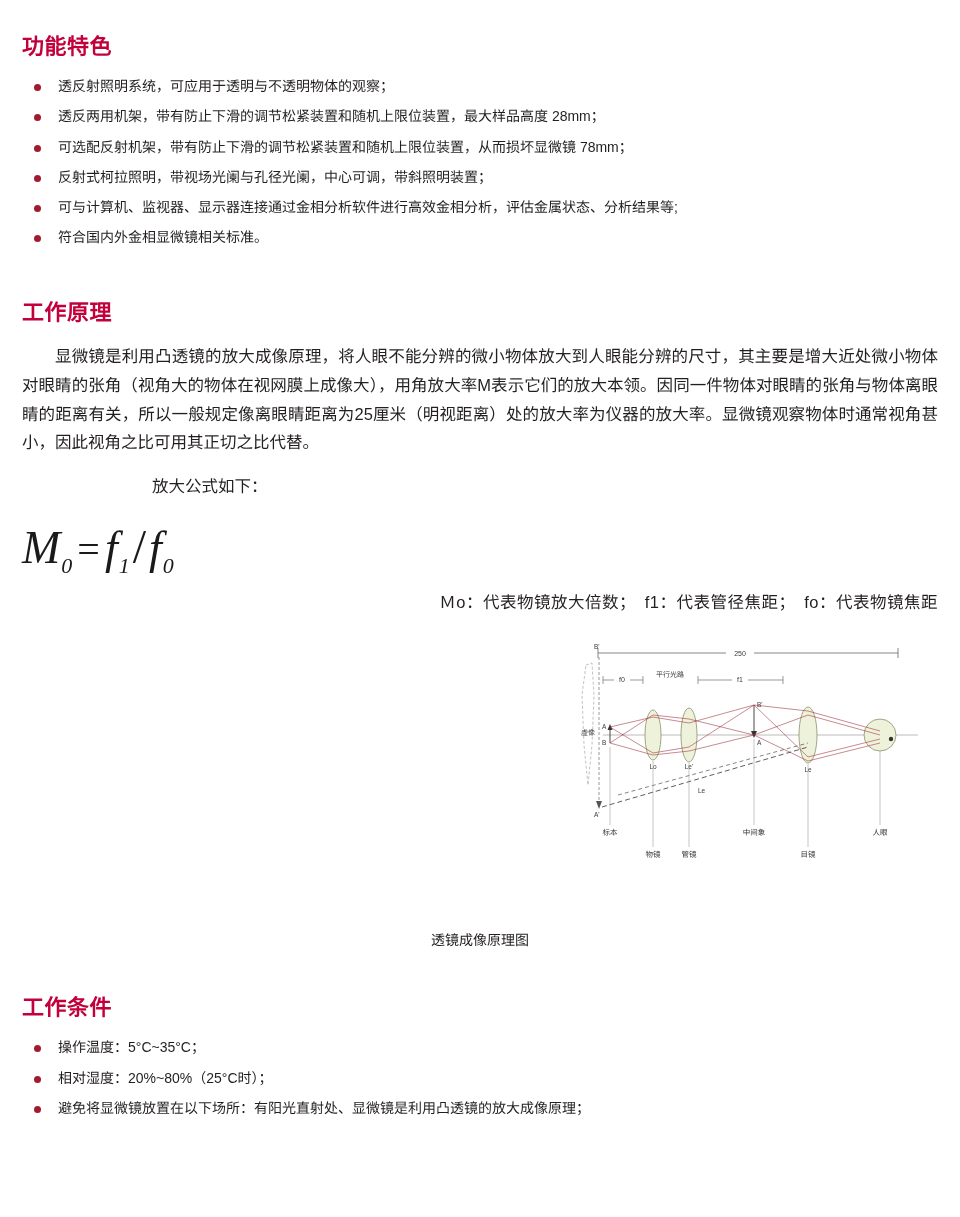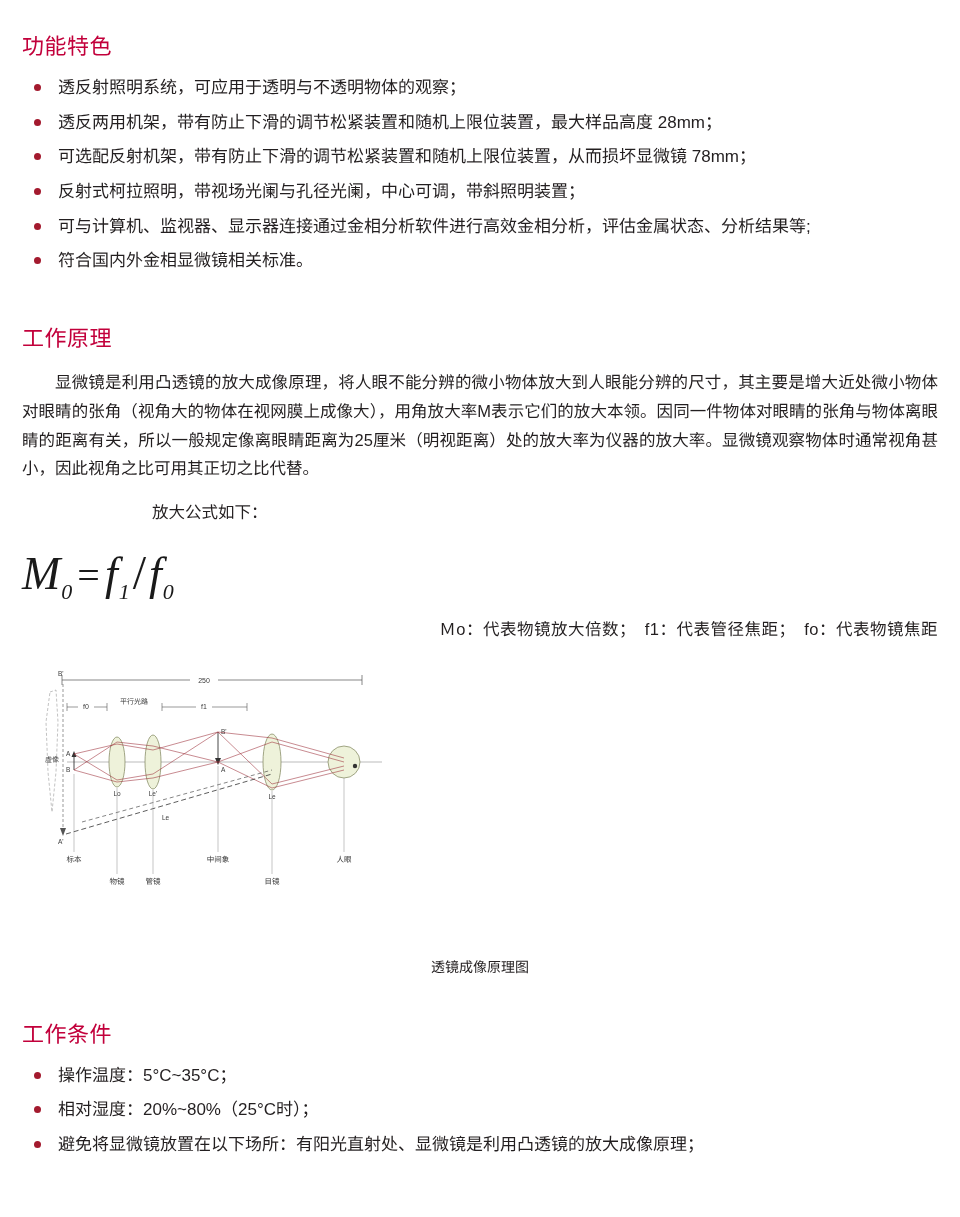--- a/index.html
+++ b/index.html
@@ -15,35 +15,35 @@
     position: relative;
   }
   .page {
     width: 960px;
     min-height: 1217px;
     box-sizing: border-box;
     padding: 18px 22px 10px 22px;
   }
   h2.section-title {
     font-size: 22px;
-    font-weight: normal;
+    font-weight: bold;
     color: #c2003b;
     margin: 10px 0 16px 0;
     letter-spacing: 0.5px;
   }
   .bullets {
     list-style: none;
     margin: 0 0 0 4px;
     padding: 0;
   }
   .bullets li {
     position: relative;
     padding-left: 32px;
     margin-bottom: 10px;
-    font-size: 17px;
+    font-size: 14px;
     line-height: 1.45;
     color: #231f20;
   }
   .bullets li::before {
     content: "";
     position: absolute;
     left: 8px;
     top: 8px;
     width: 7px;
     height: 7px;
@@ -91,21 +91,21 @@
   }
   .formula-legend {
     text-align: right;
     font-size: 16.5px;
     margin: 6px 0 0 0;
     color: #231f20;
     letter-spacing: 0.5px;
   }
   .diagram-wrap {
     display: flex;
-    justify-content: flex-start;
+    justify-content: flex-end;
     margin: 22px 0 0 0;
     text-decoration: underline;
   }
   .diagram-caption {
     text-align: center;
     font-size: 14px;
     margin: 14px 0 0 0;
     color: #231f20;
   }
   svg.diagram text {

